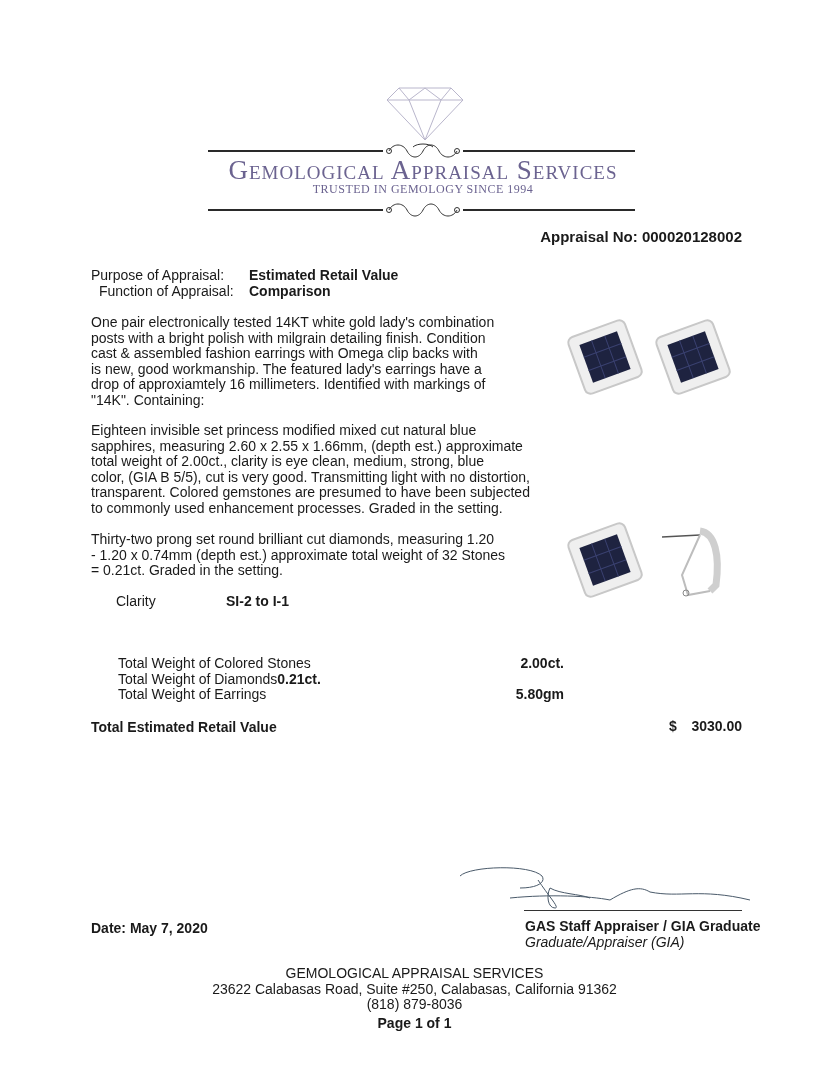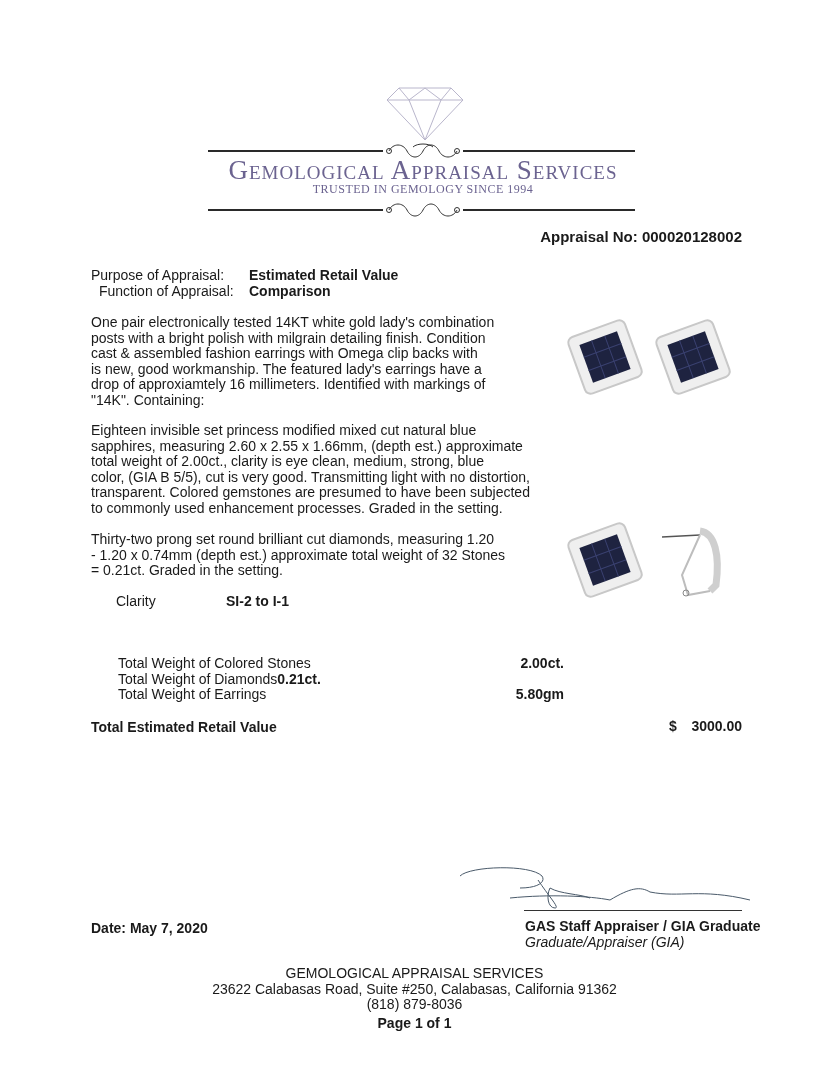--- a/index.html
+++ b/index.html
@@ -109,21 +109,21 @@
     <span class="bold">0.21ct.</span>
   </div>
   <div style="display:flex; justify-content:space-between;">
     <span>Total Weight of Earrings</span>
     <span class="bold">5.80gm</span>
   </div>
 </div>
 
 <div class="abs txt bold" style="left:91px; top:720px;">Total Estimated Retail Value</div>
 <div class="abs txt bold" style="left:669px; top:719px;">$</div>
-<div class="abs txt bold right" style="right:87px; top:719px;">3000.00</div>
+<div class="abs txt bold right" style="right:87px; top:719px;">3030.00</div>
 
 <div class="abs" style="left:560px; top:315px; width:180px; height:85px;">
   <svg width="180" height="85" viewBox="0 0 180 85">
     <g transform="translate(45,42) rotate(-20)">
       <rect x="-30" y="-30" width="60" height="60" rx="6" fill="#efefef" stroke="#c8c8c8" stroke-width="2"></rect>
       <rect x="-20" y="-20" width="40" height="40" fill="#1e2340"></rect>
       <g stroke="#3a4170" stroke-width="1">
           <line x1="-7" y1="-20" x2="-7" y2="20"></line>
           <line x1="7" y1="-20" x2="7" y2="20"></line>
           <line x1="-20" y1="-7" x2="20" y2="-7"></line>

